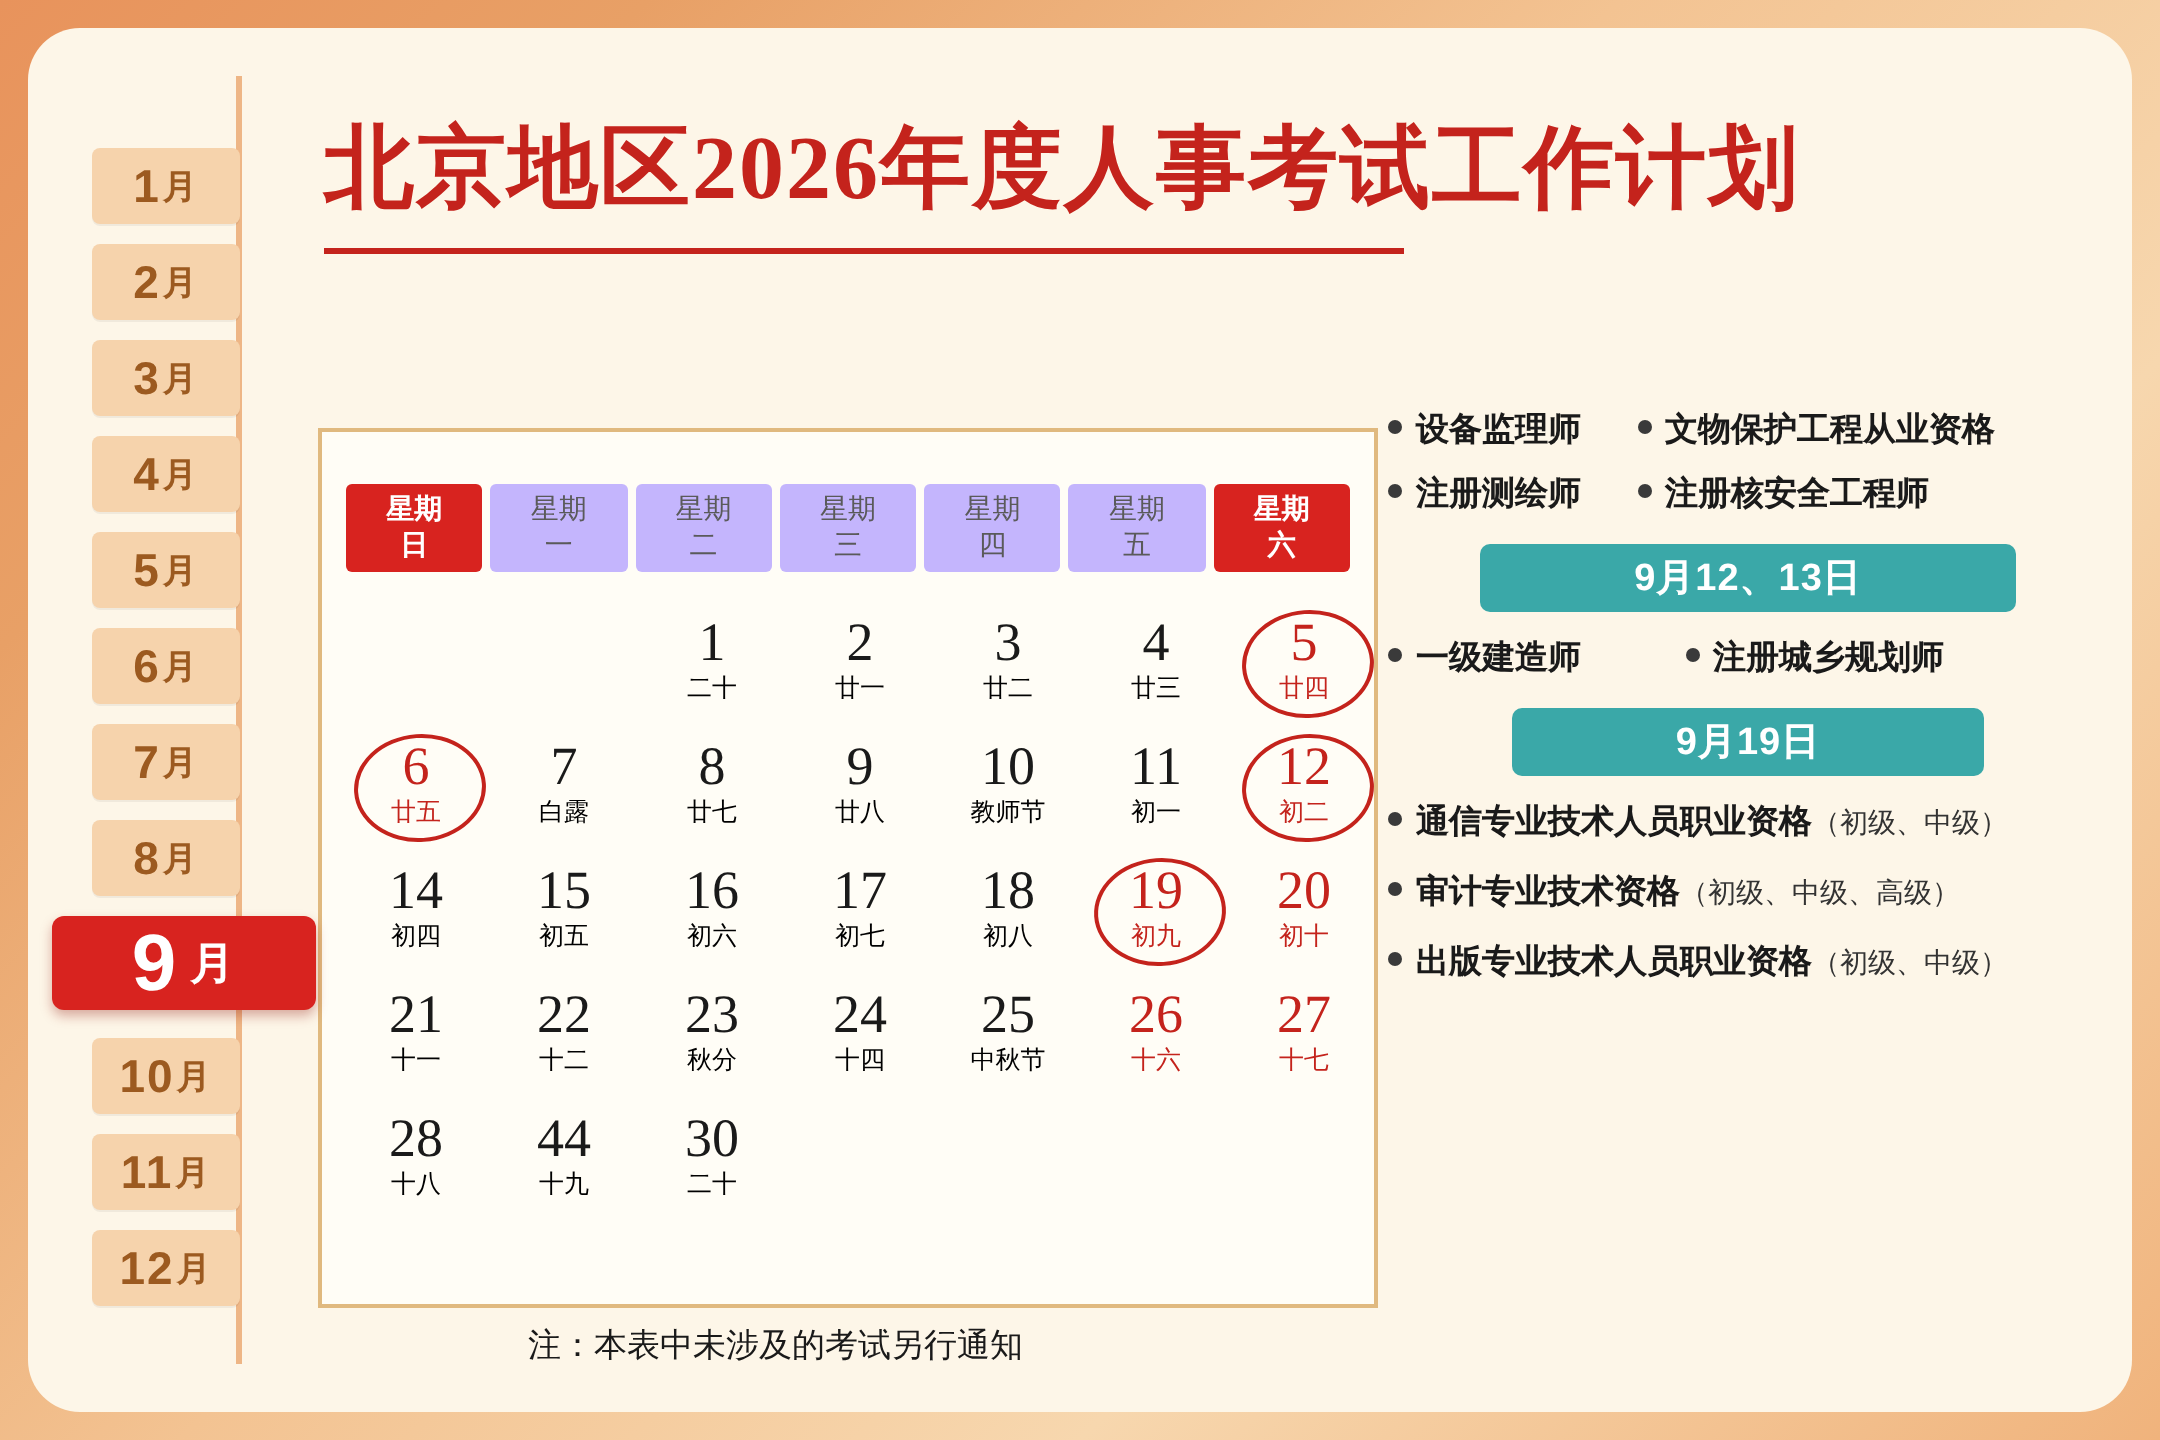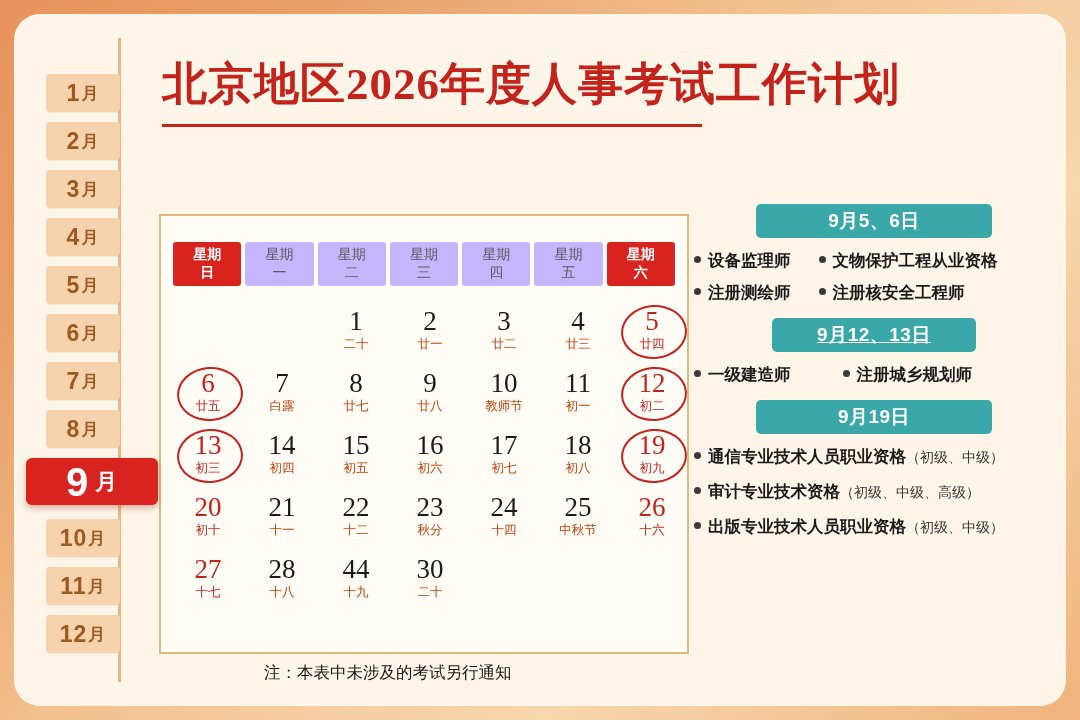--- a/index.html
+++ b/index.html
@@ -157,21 +157,21 @@
   .d-num {
     font-family: "Liberation Serif", serif;
     font-size: 27px;
     line-height: 30px;
     color: #1a1a1a;
     font-weight: normal;
   }
   .d-sub {
     font-size: 12.5px;
     line-height: 16px;
-    color: #c2410c;
+    color: #000000;
     white-space: nowrap;
   }
   .cell.red .d-num, .cell.red .d-sub { color: #c4231c; }
   .cell.circled::before {
     content: "";
     position: absolute;
     left: 50%;
     top: 50%;
     width: 62px;
     height: 50px;
@@ -204,21 +204,21 @@
     background: #3aa8a8;
     border-radius: 5px;
     color: #fff;
     font-size: 19px;
     font-weight: bold;
     display: flex;
     align-items: center;
     justify-content: center;
     letter-spacing: .5px;
   }
-  .sec-head.wide { width: 204px; text-decoration: underline; }
+  .sec-head.wide { width: 268px; }
   .item {
     display: flex;
     align-items: baseline;
     font-size: 16.5px;
     color: #1a1a1a;
     font-weight: bold;
     white-space: nowrap;
   }
   .dot {
     width: 7px;
@@ -368,24 +368,20 @@
             </div>
           <div class="cell">
               <span class="d-num">11</span>
               <span class="d-sub">初一</span>
             </div>
           <div class="cell red circled">
               <span class="d-num">12</span>
               <span class="d-sub">初二</span>
             </div>
 
-          <div class="cell red circled">
-              <span class="d-num">13</span>
-              <span class="d-sub">初三</span>
-            </div>
           <div class="cell">
               <span class="d-num">14</span>
               <span class="d-sub">初四</span>
             </div>
           <div class="cell">
               <span class="d-num">15</span>
               <span class="d-sub">初五</span>
             </div>
           <div class="cell">
               <span class="d-num">16</span>
@@ -463,21 +459,20 @@
             </div>
         </div>
       </div>
     </div>
 
     <div class="cal-note">注：本表中未涉及的考试另行通知</div>
 
     <div class="right">
 
       <div class="sec">
-        <div class="sec-head">9月5、6日</div>
         <div class="pair">
           <div class="item">
             <span class="dot"></span>
             <span>设备监理师</span>
           </div>
           <div class="item">
             <span class="dot"></span>
             <span>文物保护工程从业资格</span>
           </div>
         </div>

